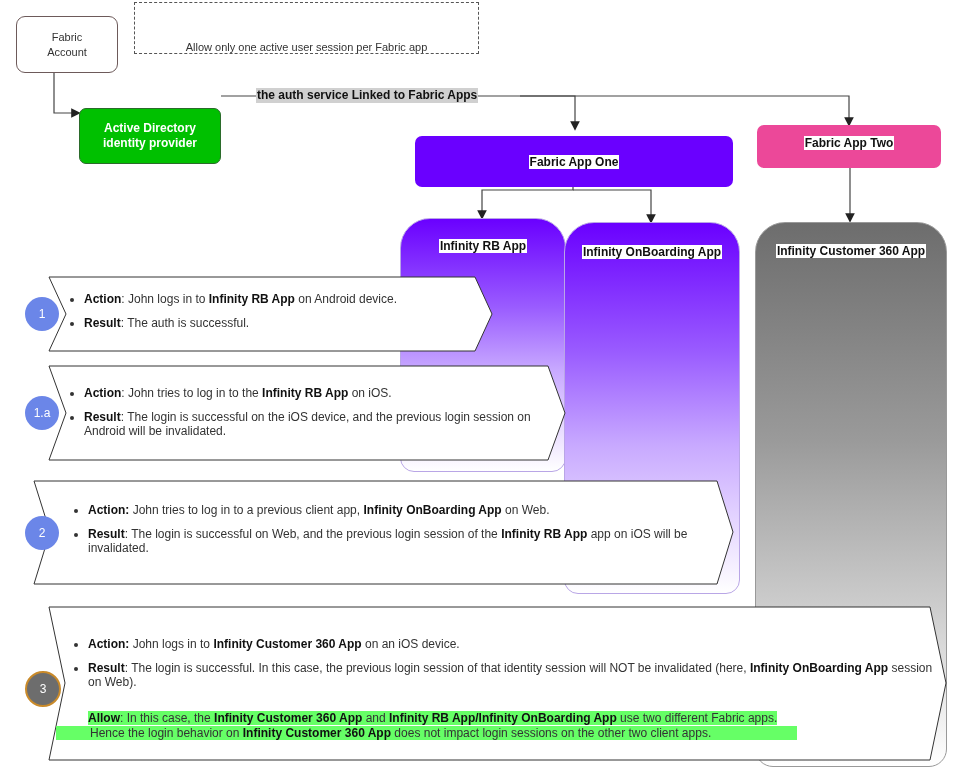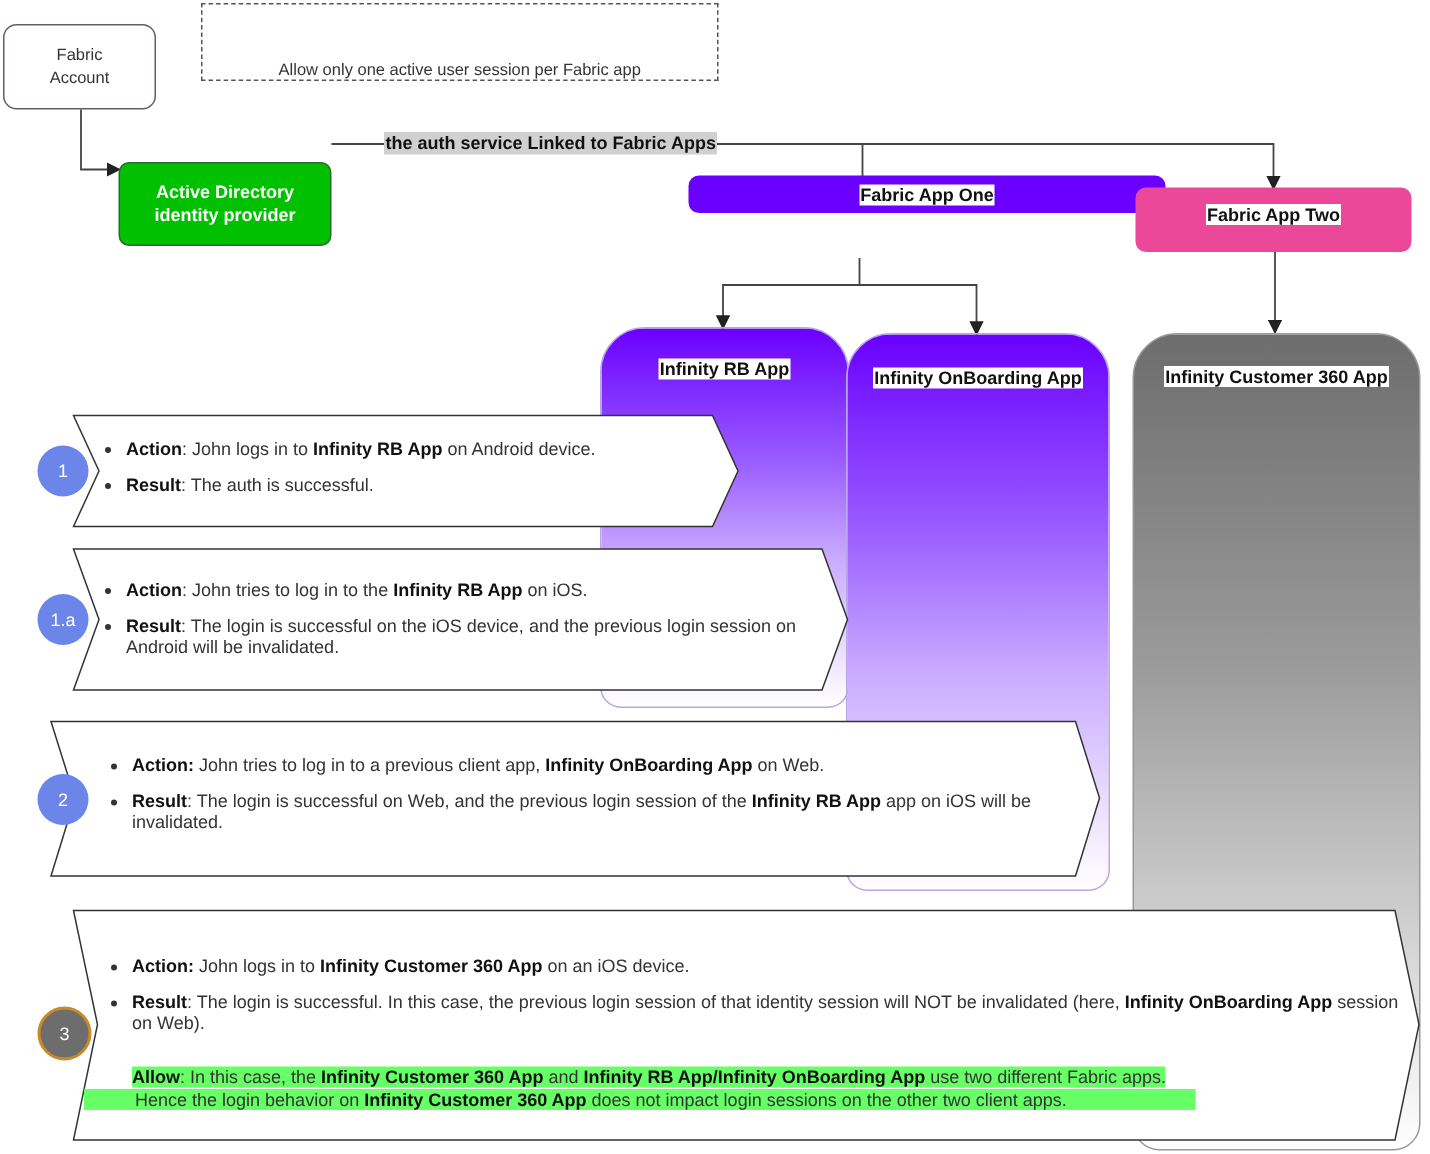--- a/index.html
+++ b/index.html
@@ -56,37 +56,37 @@
   <path d="M573,172 L573,190 L482,190 L482,215" stroke="#444" fill="none" stroke-width="1.2" marker-end="url(#arr)"></path>
   <path d="M573,190 L651,190 L651,219" stroke="#444" fill="none" stroke-width="1.2" marker-end="url(#arr)"></path>
 
   <path d="M850,168 L850,218" stroke="#444" fill="none" stroke-width="1.2" marker-end="url(#arr)"></path>
 </svg>
 
 <div class="abs note-box" style="left:134px;top:2px;width:345px;height:52px;">
   <span>Allow only one active user session per Fabric app</span>
 </div>
 
-<div class="abs account" style="left:2px;top:16px;width:102px;height:57px;">
+<div class="abs account" style="left:16px;top:16px;width:102px;height:57px;">
   <div>
     <div>Fabric</div>
     <div>Account</div>
   </div>
 </div>
 
 <div class="abs idp" style="left:79px;top:84px;width:142px;height:56px;">
   <div>
     <div>Active Directory</div>
     <div>identity provider</div>
   </div>
 </div>
 
 <div class="abs edge-label" style="left:256px;top:88px;">the auth service Linked to Fabric Apps</div>
 
-<div class="abs fabric-one" style="left:415px;top:117px;width:318px;height:25px;margin-left:44px;">
+<div class="abs fabric-one" style="left:415px;top:136px;width:318px;height:51px;">
   <span class="lbl">Fabric App One</span>
 </div>
 
 <div class="abs fabric-two" style="left:757px;top:125px;width:184px;height:43px;">
   <span class="lbl">Fabric App Two</span>
 </div>
 
 <div class="abs app-purple" style="left:400px;top:218px;width:166px;height:254px;padding-top:20px;">
   <span class="lbl" style="height:14px;">Infinity RB App</span>
 </div>

